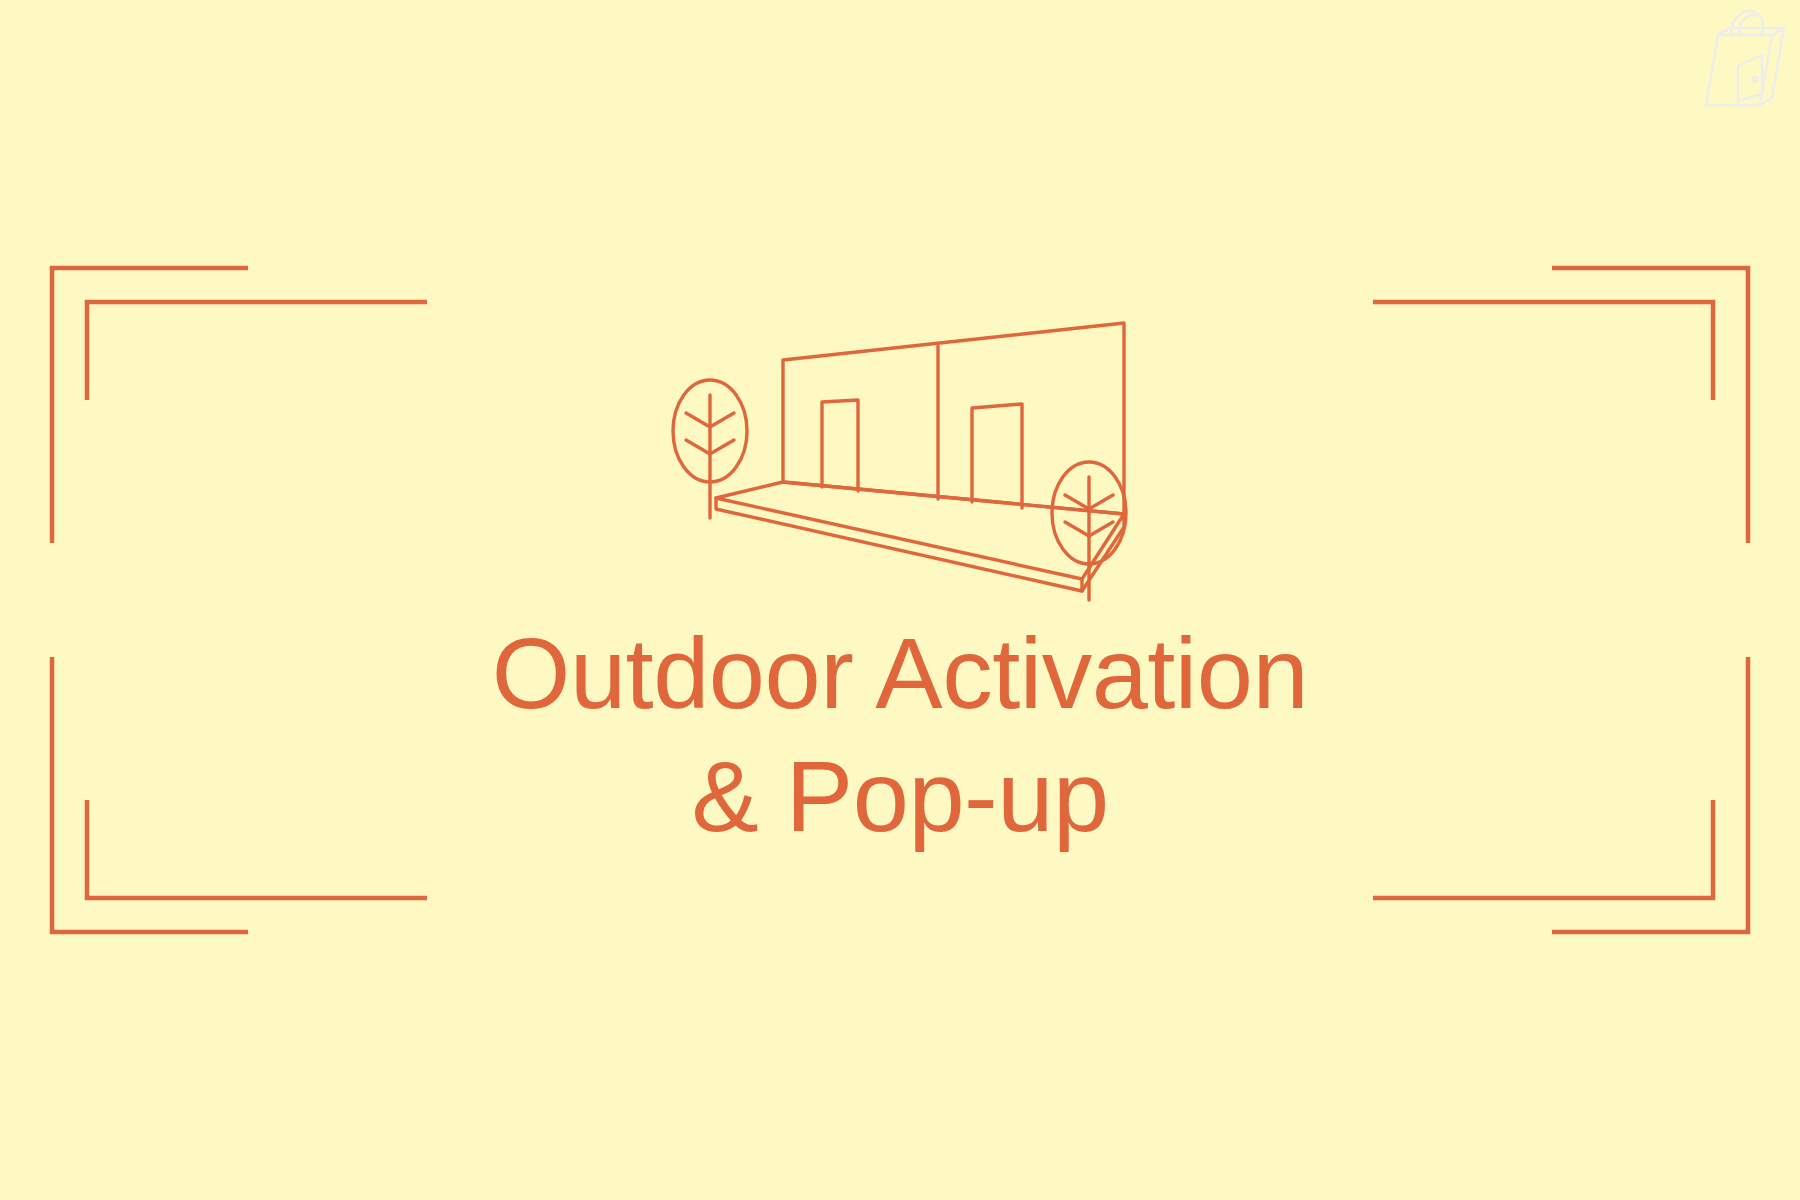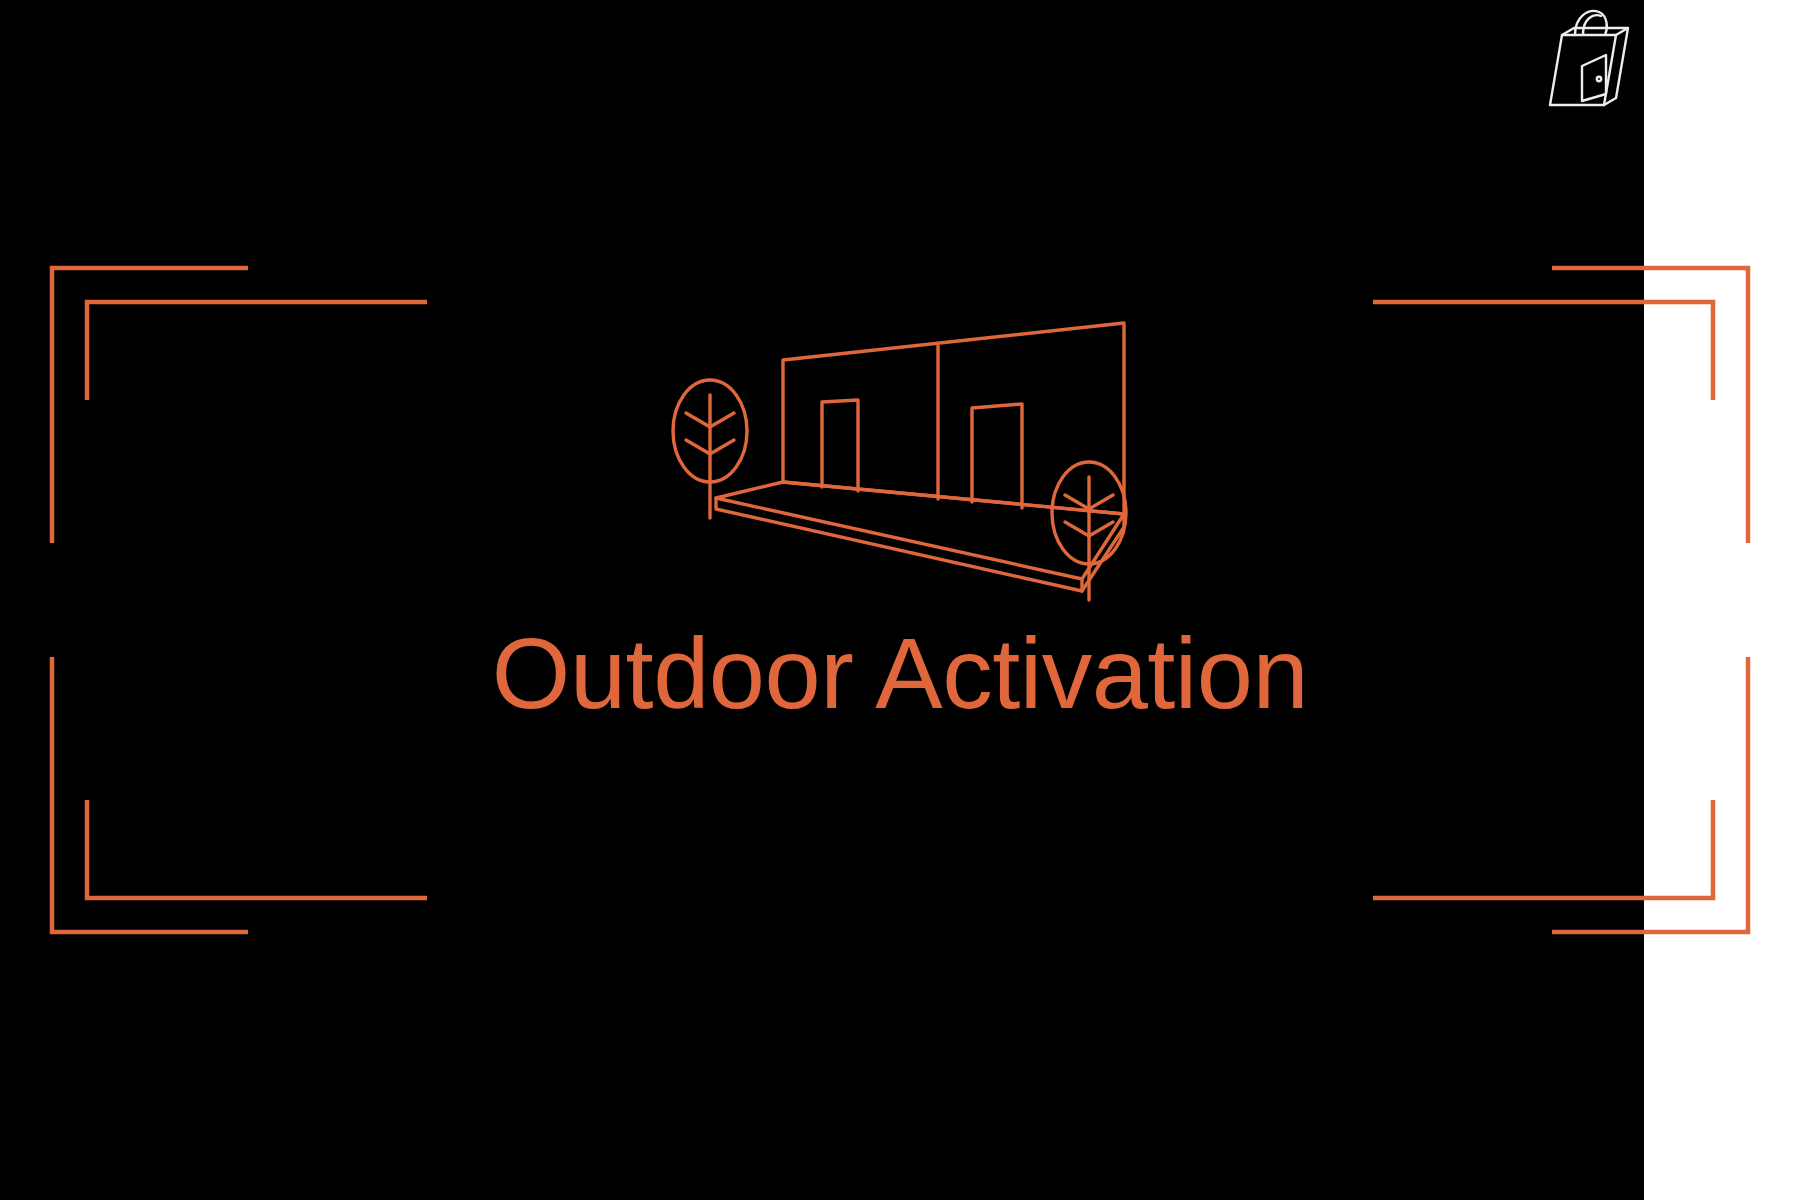--- a/index.html
+++ b/index.html
@@ -9,23 +9,23 @@
   }
   body {
     width: 1800px;
     height: 1200px;
     background: #ffffff;
     font-family: "Liberation Sans", sans-serif;
     overflow: hidden;
   }
   .slide {
     position: relative;
-    width: 1644px;
+    width: 1800px;
     height: 1200px;
-    background: #000000;
+    background: #fef9c3;
   }
 
   
   .frame {
     position: absolute;
     left: 0;
     top: 0;
     width: 1800px;
     height: 1200px;
     pointer-events: none;
@@ -153,15 +153,16 @@
           <path d="M439 240 L415 226"></path>
           <path d="M439 240 L463 226"></path>
         </g>
 
       </g>
     </svg>
   </div>
 
   <div class="title-block">
     <span class="title-line">Outdoor Activation</span>
+    <span class="title-line">&amp; Pop-up</span>
   </div>
 
 </div>
 
 </body></html>

